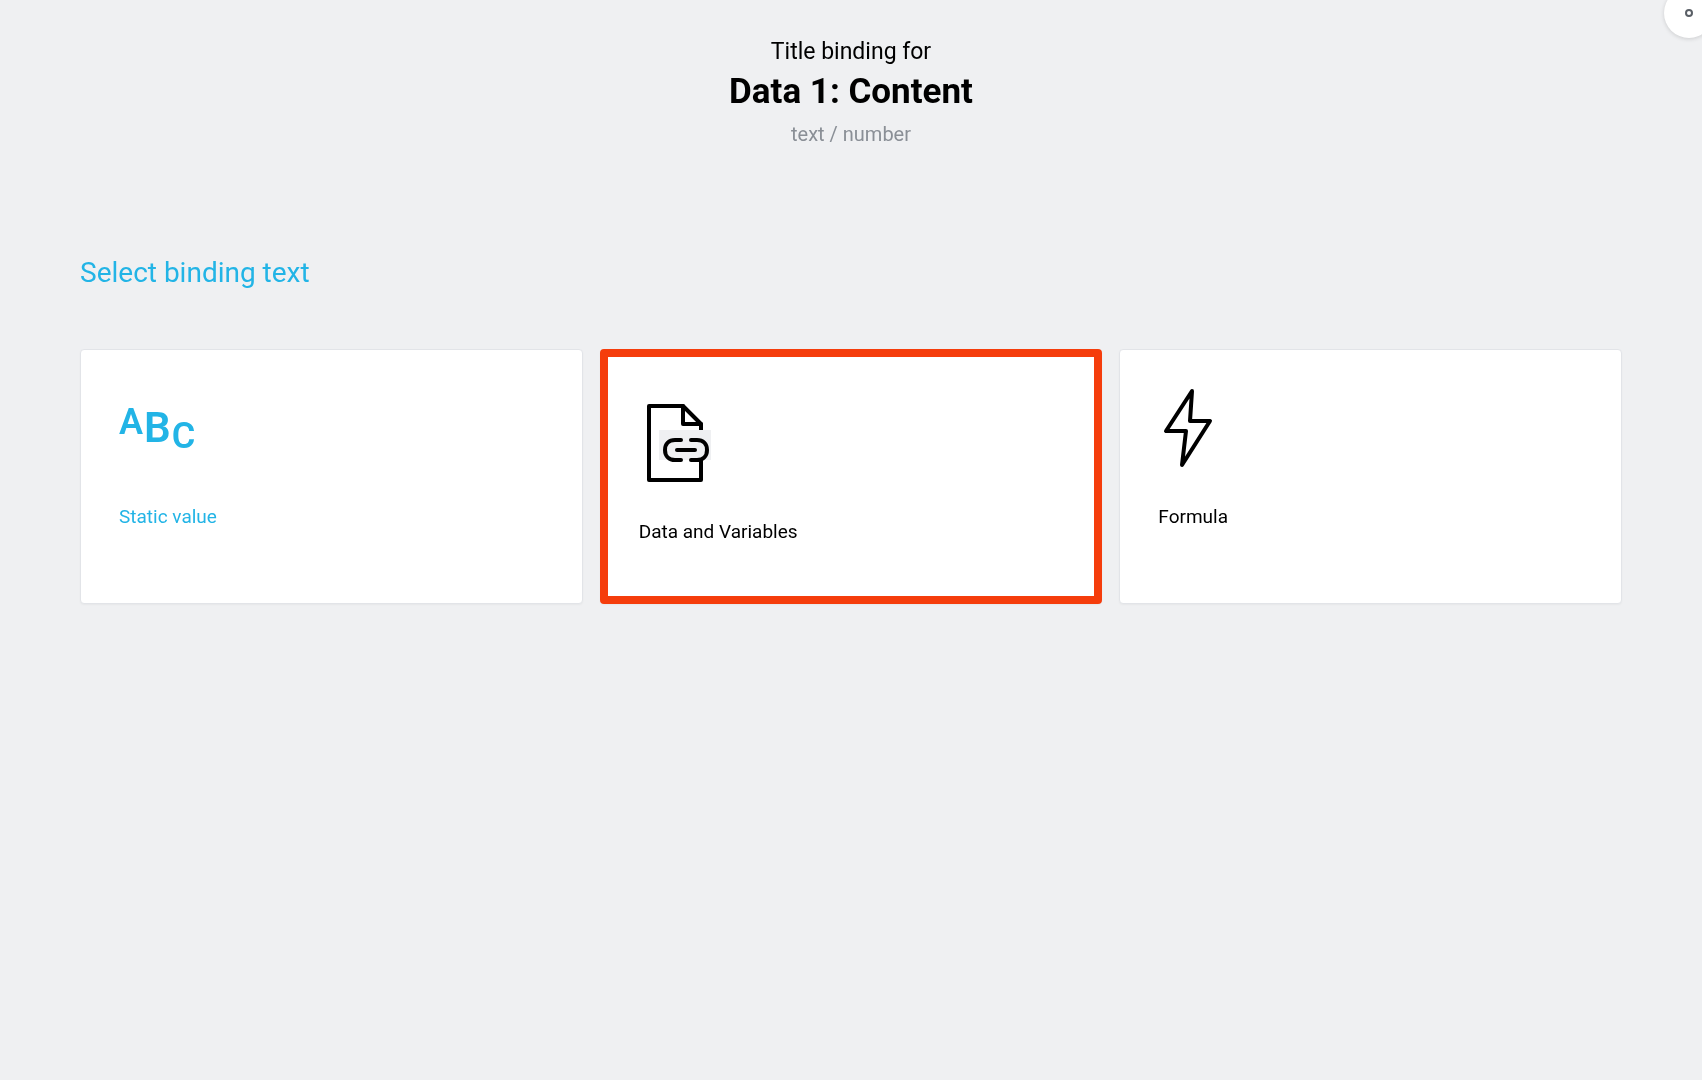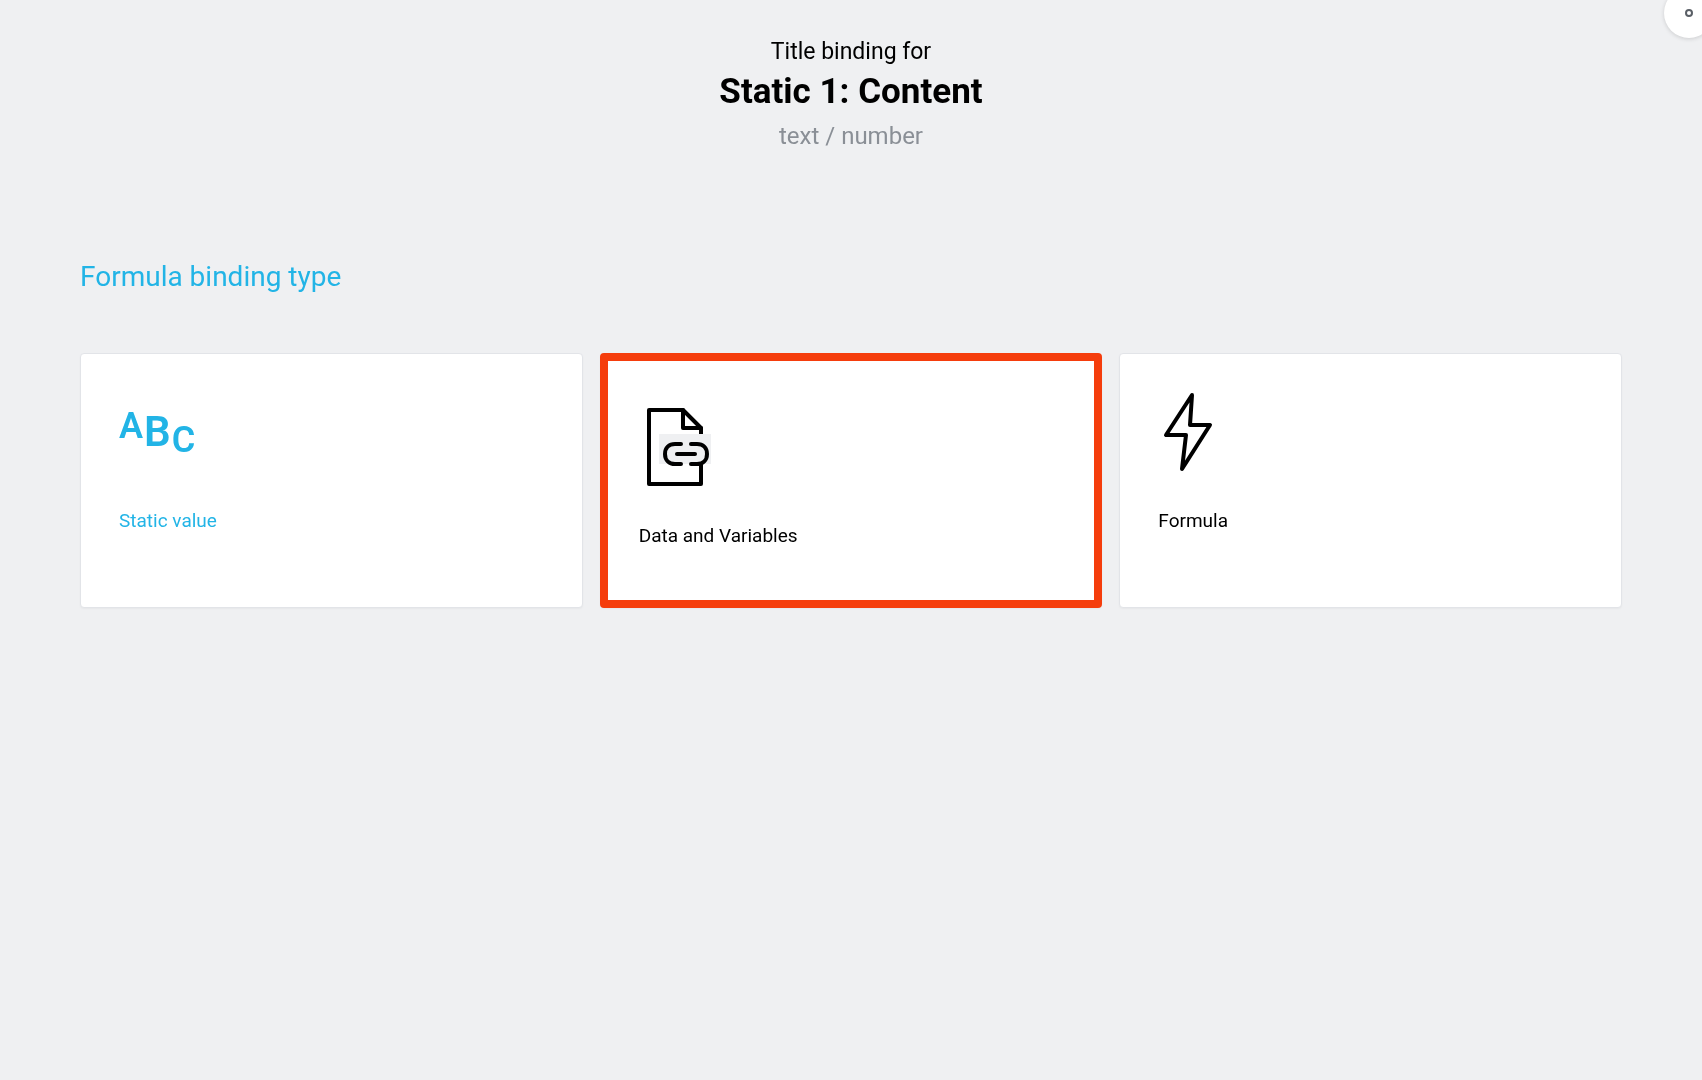--- a/index.html
+++ b/index.html
@@ -28,21 +28,21 @@
       font-weight: 400;
       margin-bottom: 6px;
     }
     .header-title {
       font-size: 35px;
       font-weight: 700;
       color: #000;
       margin-bottom: 10px;
     }
     .header-subtitle {
-      font-size: 24px;
+      font-size: 20px;
       color: #8a8f96;
       font-weight: 400;
     }
     .section-label {
       font-size: 28px;
       color: #22b4e6;
       font-weight: 400;
       margin-bottom: 60px;
     }
     .card-grid {
@@ -110,25 +110,25 @@
 
 <div class="corner-badge">
   <svg width="24" height="24" viewBox="0 0 24 24" fill="none" stroke="#5a5f66" stroke-width="2">
     <circle cx="12" cy="12" r="3"></circle>
   </svg>
 </div>
 
 <div class="container">
   <div class="header">
     <div class="header-prefix">Title binding for</div>
-    <div class="header-title">Static 1: Content</div>
+    <div class="header-title">Data 1: Content</div>
     <div class="header-subtitle">text / number</div>
   </div>
 
-  <div class="section-label">Formula binding type</div>
+  <div class="section-label">Select binding text</div>
 
   <div class="card-grid">
 
     <div class="card selected">
       <div class="card-icon">
         <span class="abc-icon"><span class="a">A</span><span class="b">B</span><span class="c">C</span></span>
       </div>
       <div class="card-label">Static value</div>
     </div>
 

